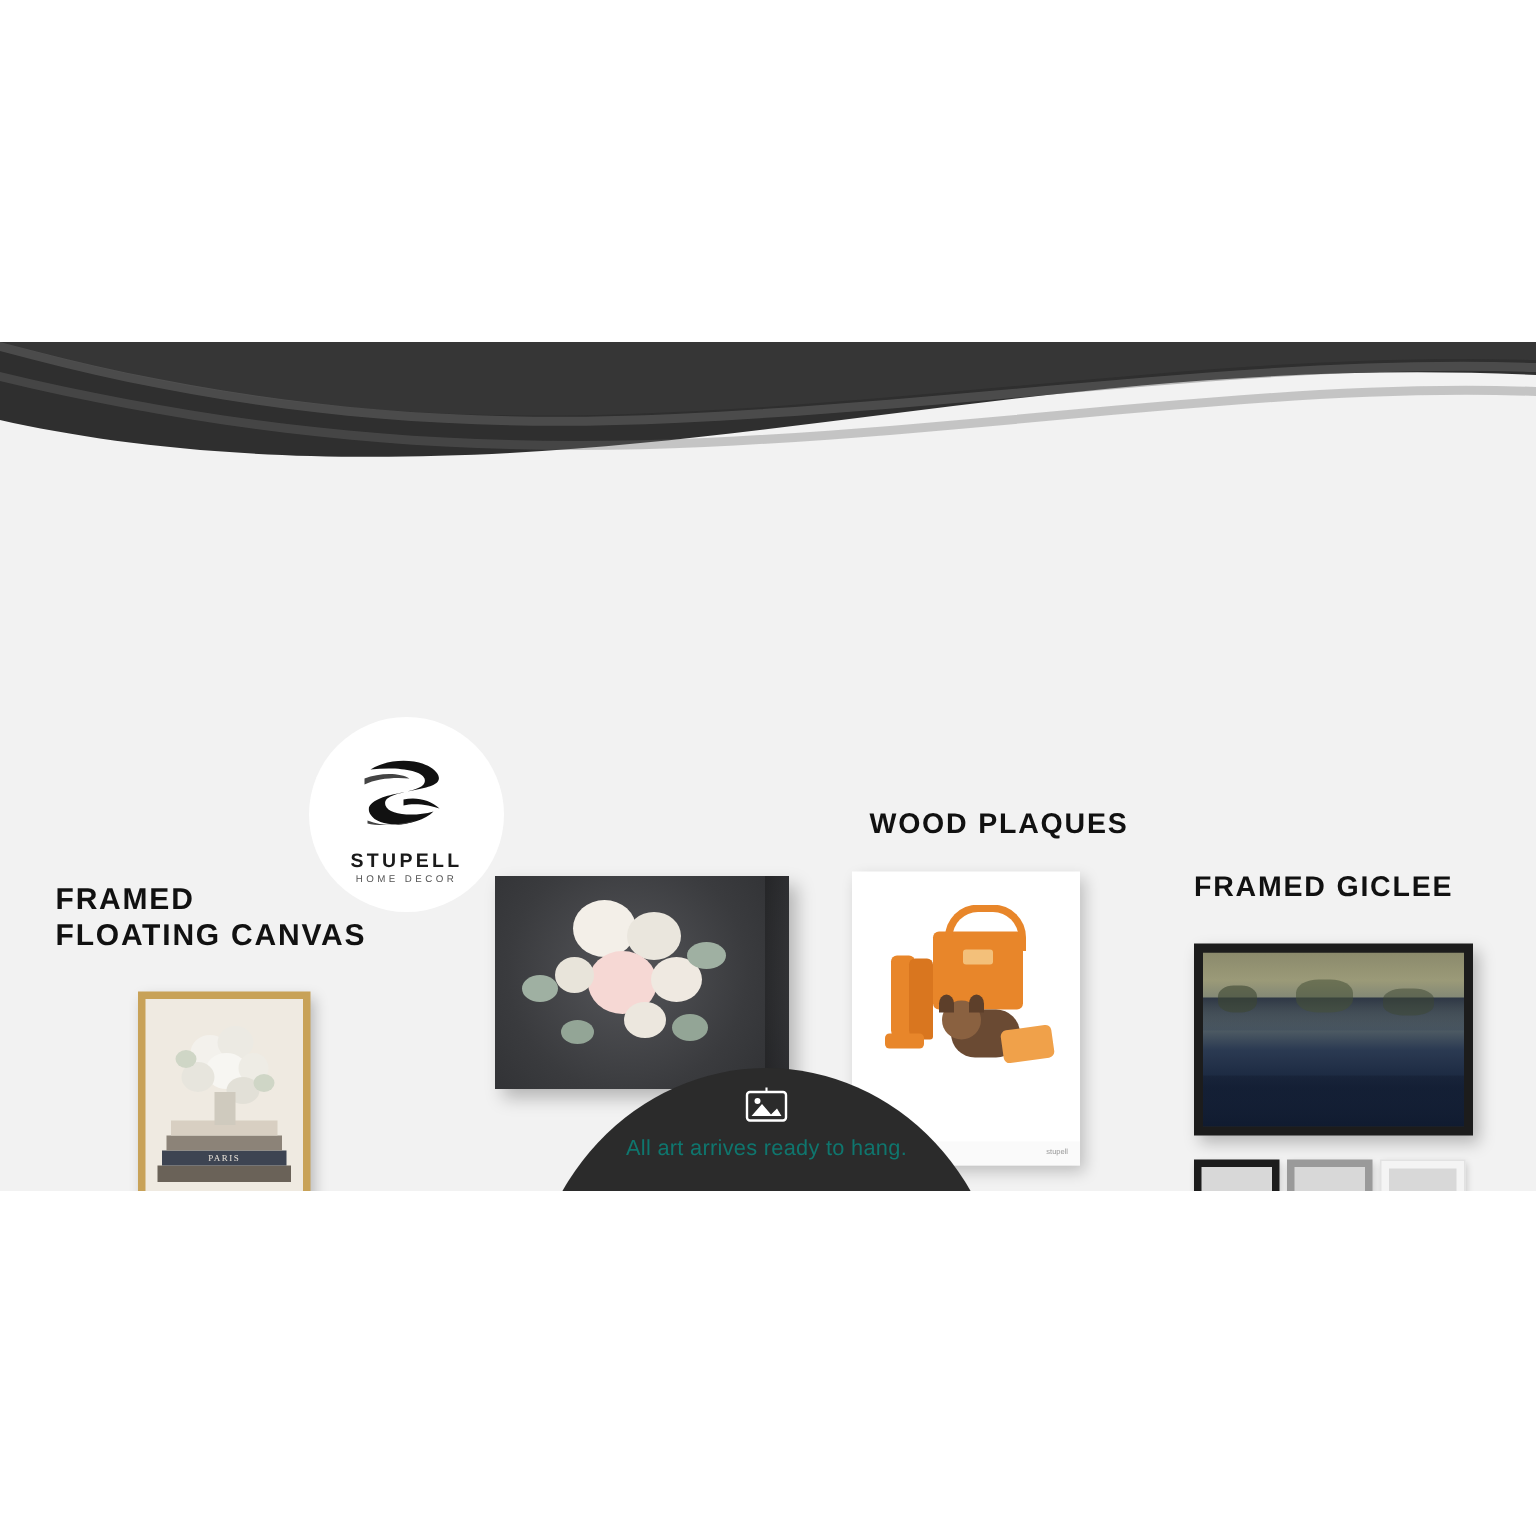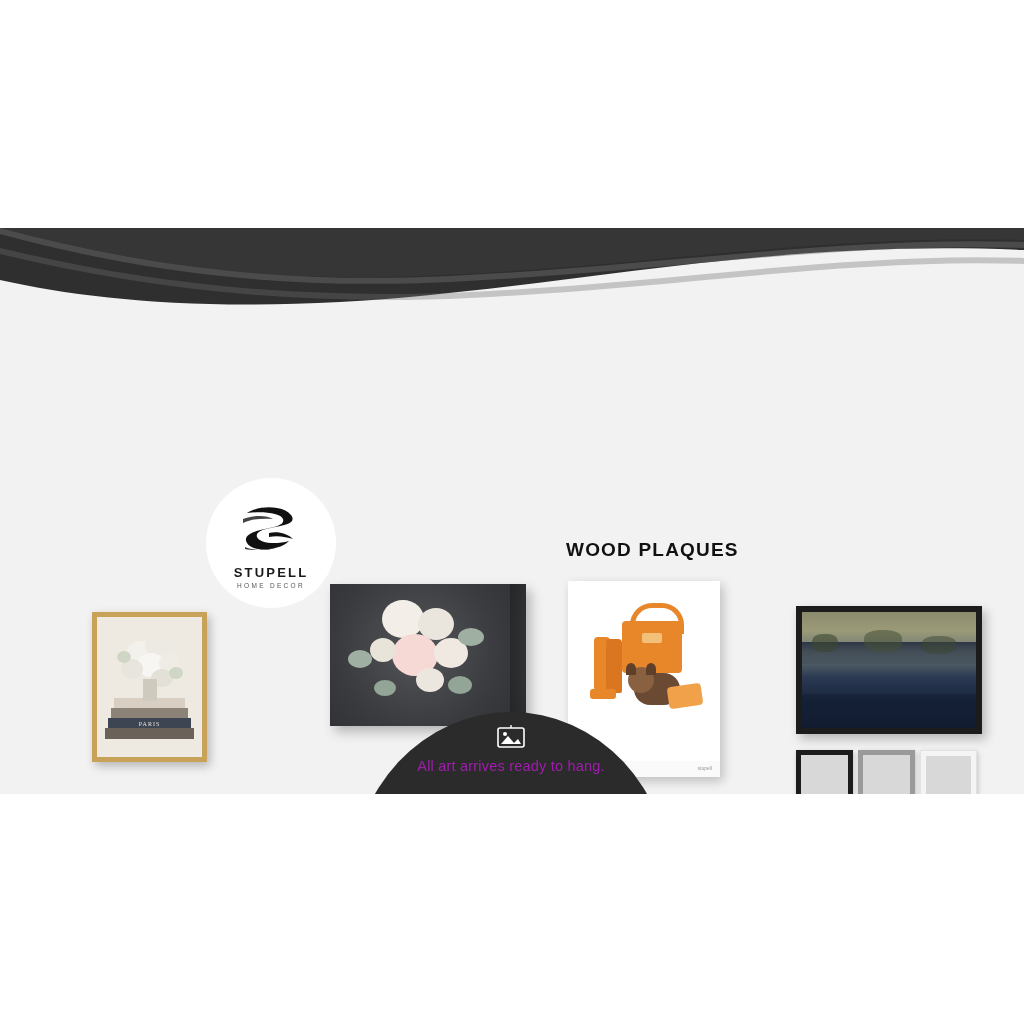--- a/index.html
+++ b/index.html
@@ -53,21 +53,21 @@
     height: 170px;
     background: #2b2b2b;
     border-radius: 50% 50% 0 0 / 100% 100% 0 0;
   }
   .ready-text {
     position: absolute;
     left: 0;
     top: 46px;
     width: 318px;
     text-align: center;
-    color: #a21caf;
+    color: #0f766e;
     font-size: 14.5px;
     letter-spacing: .2px;
   }
   .ready-icon {
     position: absolute;
     left: 50%;
     top: 12px;
     transform: translateX(-50%);
   }
 
@@ -118,21 +118,21 @@
   #col-framed-floating { left: 37px; top: 360px; width: 270px; }
   #col-framed-floating .col-title { font-size: 20px; }
   #col-framed-floating .art-wrap { margin-top: 24px; margin-left: 55px; }
 
   
   #col-stretched { left: 330px; top: 336px; width: 205px; }
   #col-stretched .col-title { font-size: 19px; text-align: center; }
   #col-stretched .art-wrap { margin-top: 20px; }
 
   
-  #col-wood { left: 566px; top: 310px; width: 200px; }
+  #col-wood { left: 566px; top: 310px; width: 200px; text-align: center; }
   #col-wood .col-title { font-size: 19px; }
   #col-wood .art-wrap { margin-top: 20px; margin-left: 2px; }
 
   
   #col-giclee { left: 796px; top: 352px; width: 200px; }
   #col-giclee .col-title { font-size: 19px; }
   #col-giclee .art-wrap { margin-top: 26px; }
   #col-giclee .swatch-row { margin-top: 16px; }
 
   
@@ -228,20 +228,22 @@
         <path d="M30,30 C38,28 48,30 54,36 C48,34 38,32 30,34 Z" fill="#111"></path>
         <path d="M4,16 C14,12 28,12 34,16 C24,15 12,16 4,20 Z" fill="#444"></path>
         <path d="M6,44 C16,48 30,48 38,44 C28,47 14,48 6,46 Z" fill="#444"></path>
       </svg>
     </div>
     <div class="logo-name">STUPELL</div>
     <div class="logo-sub">HOME DECOR</div>
   </div>
 
   <div class="col" id="col-framed-floating">
+    <div class="col-title" style="white-space:pre-line">FRAMED
+FLOATING CANVAS</div>
 
     <div class="art-wrap">
       <div class="frame-gold">
         <div class="inner">
 
           <div style="position:absolute;left:8px;right:8px;bottom:18px;height:44px;">
             <div style="position:absolute;bottom:0;left:0;right:0;height:11px;background:#6a6258;"></div>
             <div style="position:absolute;bottom:11px;left:3px;right:3px;height:10px;background:#3d4452;"></div>
             <div style="position:absolute;bottom:21px;left:6px;right:6px;height:10px;background:#8c8378;"></div>
             <div style="position:absolute;bottom:31px;left:9px;right:9px;height:10px;background:#d8cfc2;"></div>
@@ -305,20 +307,21 @@
 
         <div style="position:absolute;left:100px;top:104px;width:34px;height:22px;background:#f0a14a;border-radius:4px;transform:rotate(-8deg);"></div>
         <div style="position:absolute;left:0;bottom:0;width:100%;height:16px;background:#fafafa;"></div>
         <div style="position:absolute;right:8px;bottom:6px;font-size:5px;color:#999;">stupell</div>
       </div>
     </div>
 
   </div>
 
   <div class="col" id="col-giclee">
+    <div class="col-title">FRAMED GICLEE</div>
 
     <div class="art-wrap">
       <div class="giclee-wrap">
         <div class="inner">
           <div style="position:absolute;inset:0;background:linear-gradient(to bottom, #8b8a6c 0%, #9b9a78 16%, #6f7a74 34%, #2b3a52 56%, #16233b 78%, #223049 100%);"></div>
           <div style="position:absolute;left:0;right:0;top:30px;height:22px;background:linear-gradient(to bottom, rgba(30,40,60,.85), rgba(40,55,80,.2));"></div>
           <div style="position:absolute;left:10px;top:22px;width:26px;height:18px;background:rgba(60,70,50,.6);border-radius:40%;"></div>
           <div style="position:absolute;left:62px;top:18px;width:38px;height:22px;background:rgba(70,80,55,.55);border-radius:40%;"></div>
           <div style="position:absolute;left:120px;top:24px;width:34px;height:18px;background:rgba(60,70,50,.5);border-radius:40%;"></div>
           <div style="position:absolute;left:0;right:0;bottom:0;height:34px;background:linear-gradient(to bottom, rgba(20,30,50,.5), #101b30);"></div>

